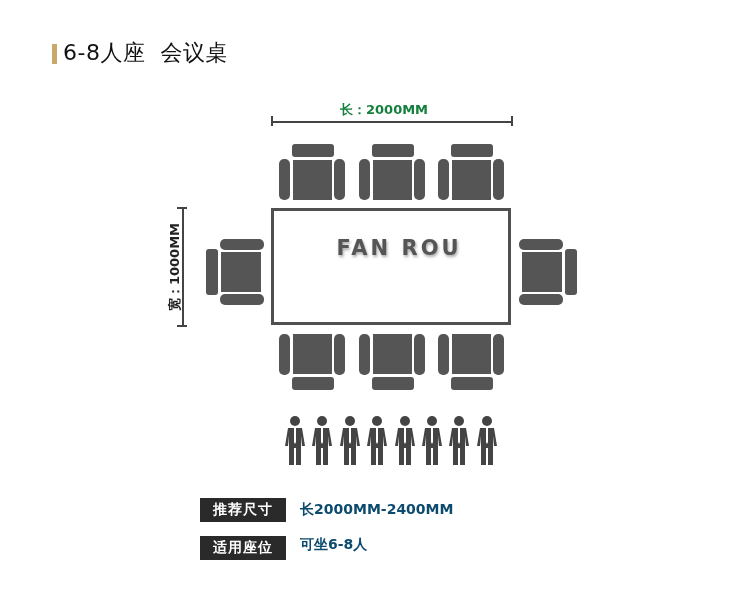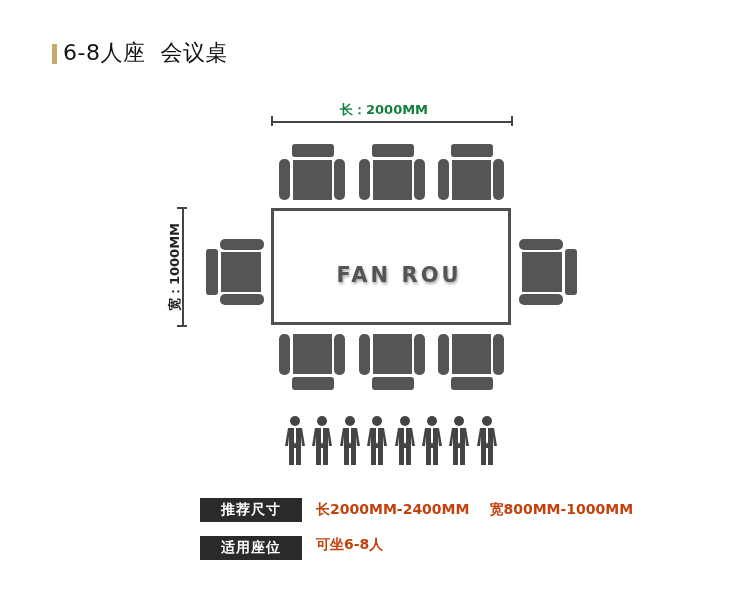--- a/index.html
+++ b/index.html
@@ -9,26 +9,26 @@
   .title-bar { left:52px; top:44px; width:5px; height:20px; background:#c9a96a; }
   .title { left:63px; top:38px; font-size:22px; font-weight:normal; color:#111; letter-spacing:0.5px; white-space:pre; }
   .dim-h-line { left:272px; top:121px; width:240px; height:2px; background:#444; }
   .dim-h-tick { width:2px; height:10px; background:#444; top:116px; }
   .dim-h-label { left:340px; top:101px; font-size:13px; font-weight:bold; color:#15803d; white-space:nowrap; }
   .dim-v-line { left:182px; top:208px; width:2px; height:118px; background:#444; }
   .dim-v-tick { height:2px; width:10px; background:#444; left:177px; }
   .dim-v-label { left:175px; top:267px; font-size:13px; font-weight:bold; color:#222; white-space:nowrap;
                  transform:translate(-50%,-50%) rotate(-90deg); transform-origin:center; }
   .table-rect { left:271px; top:208px; width:240px; height:117px; border:3px solid #505050; box-sizing:border-box; background:#fff; }
-  .brand { left:271px; top:263px; width:256px; text-align:center; font-size:21px; font-weight:bold;
+  .brand { left:271px; top:236px; width:256px; text-align:center; font-size:21px; font-weight:bold;
            letter-spacing:3px; color:#555; text-shadow:1px 2px 3px rgba(0,0,0,0.35); }
   .chair svg { display:block; }
   .person svg { display:block; }
-  .tag { background:#2a2a2a; color:#fff; font-size:14px; font-weight:bold; padding:3px 21px; letter-spacing:1px; }
-  .spec-text { font-size:14px; font-weight:bold; color:#c2410c; white-space:pre; }
+  .tag { background:#2a2a2a; color:#fff; font-size:14px; font-weight:bold; padding:3px 13px; letter-spacing:1px; }
+  .spec-text { font-size:14px; font-weight:bold; color:#0c4a6e; white-space:pre; }
 </style>
 </head>
 <body>
 
 <div class="abs title-bar"></div>
 <div class="abs title">6-8人座  会议桌</div>
 
 <div class="abs dim-h-label">长：2000MM</div>
 <div class="abs dim-h-line"></div>
 <div class="abs dim-h-tick" style="left:271px"></div>
@@ -165,18 +165,17 @@
         <circle cx="10" cy="5" r="5" fill="#444"></circle>
         <path d="M3 12 H17 L20 30 L17 30 L16 20 V49 H11 V32 H9 V49 H4 V20 L3 30 L0 30 Z" fill="#444"></path>
         <path d="M9 12 H11 L11 26 L10 28 L9 26 Z" fill="#fff"></path>
       </svg>
     </div>
 </div>
 
 <div class="abs" style="left:200px;top:498px;display:flex;align-items:center">
   <span class="tag">推荐尺寸</span>
   <span class="spec-text" style="margin-left:14px">长2000MM-2400MM</span>
-  <span class="spec-text" style="margin-left:20px">宽800MM-1000MM</span>
 </div>
 <div class="abs" style="left:200px;top:536px;display:flex;align-items:flex-start">
   <span class="tag">适用座位</span>
   <span class="spec-text" style="margin-left:14px">可坐6-8人</span>
 </div>
 
 </body></html>

